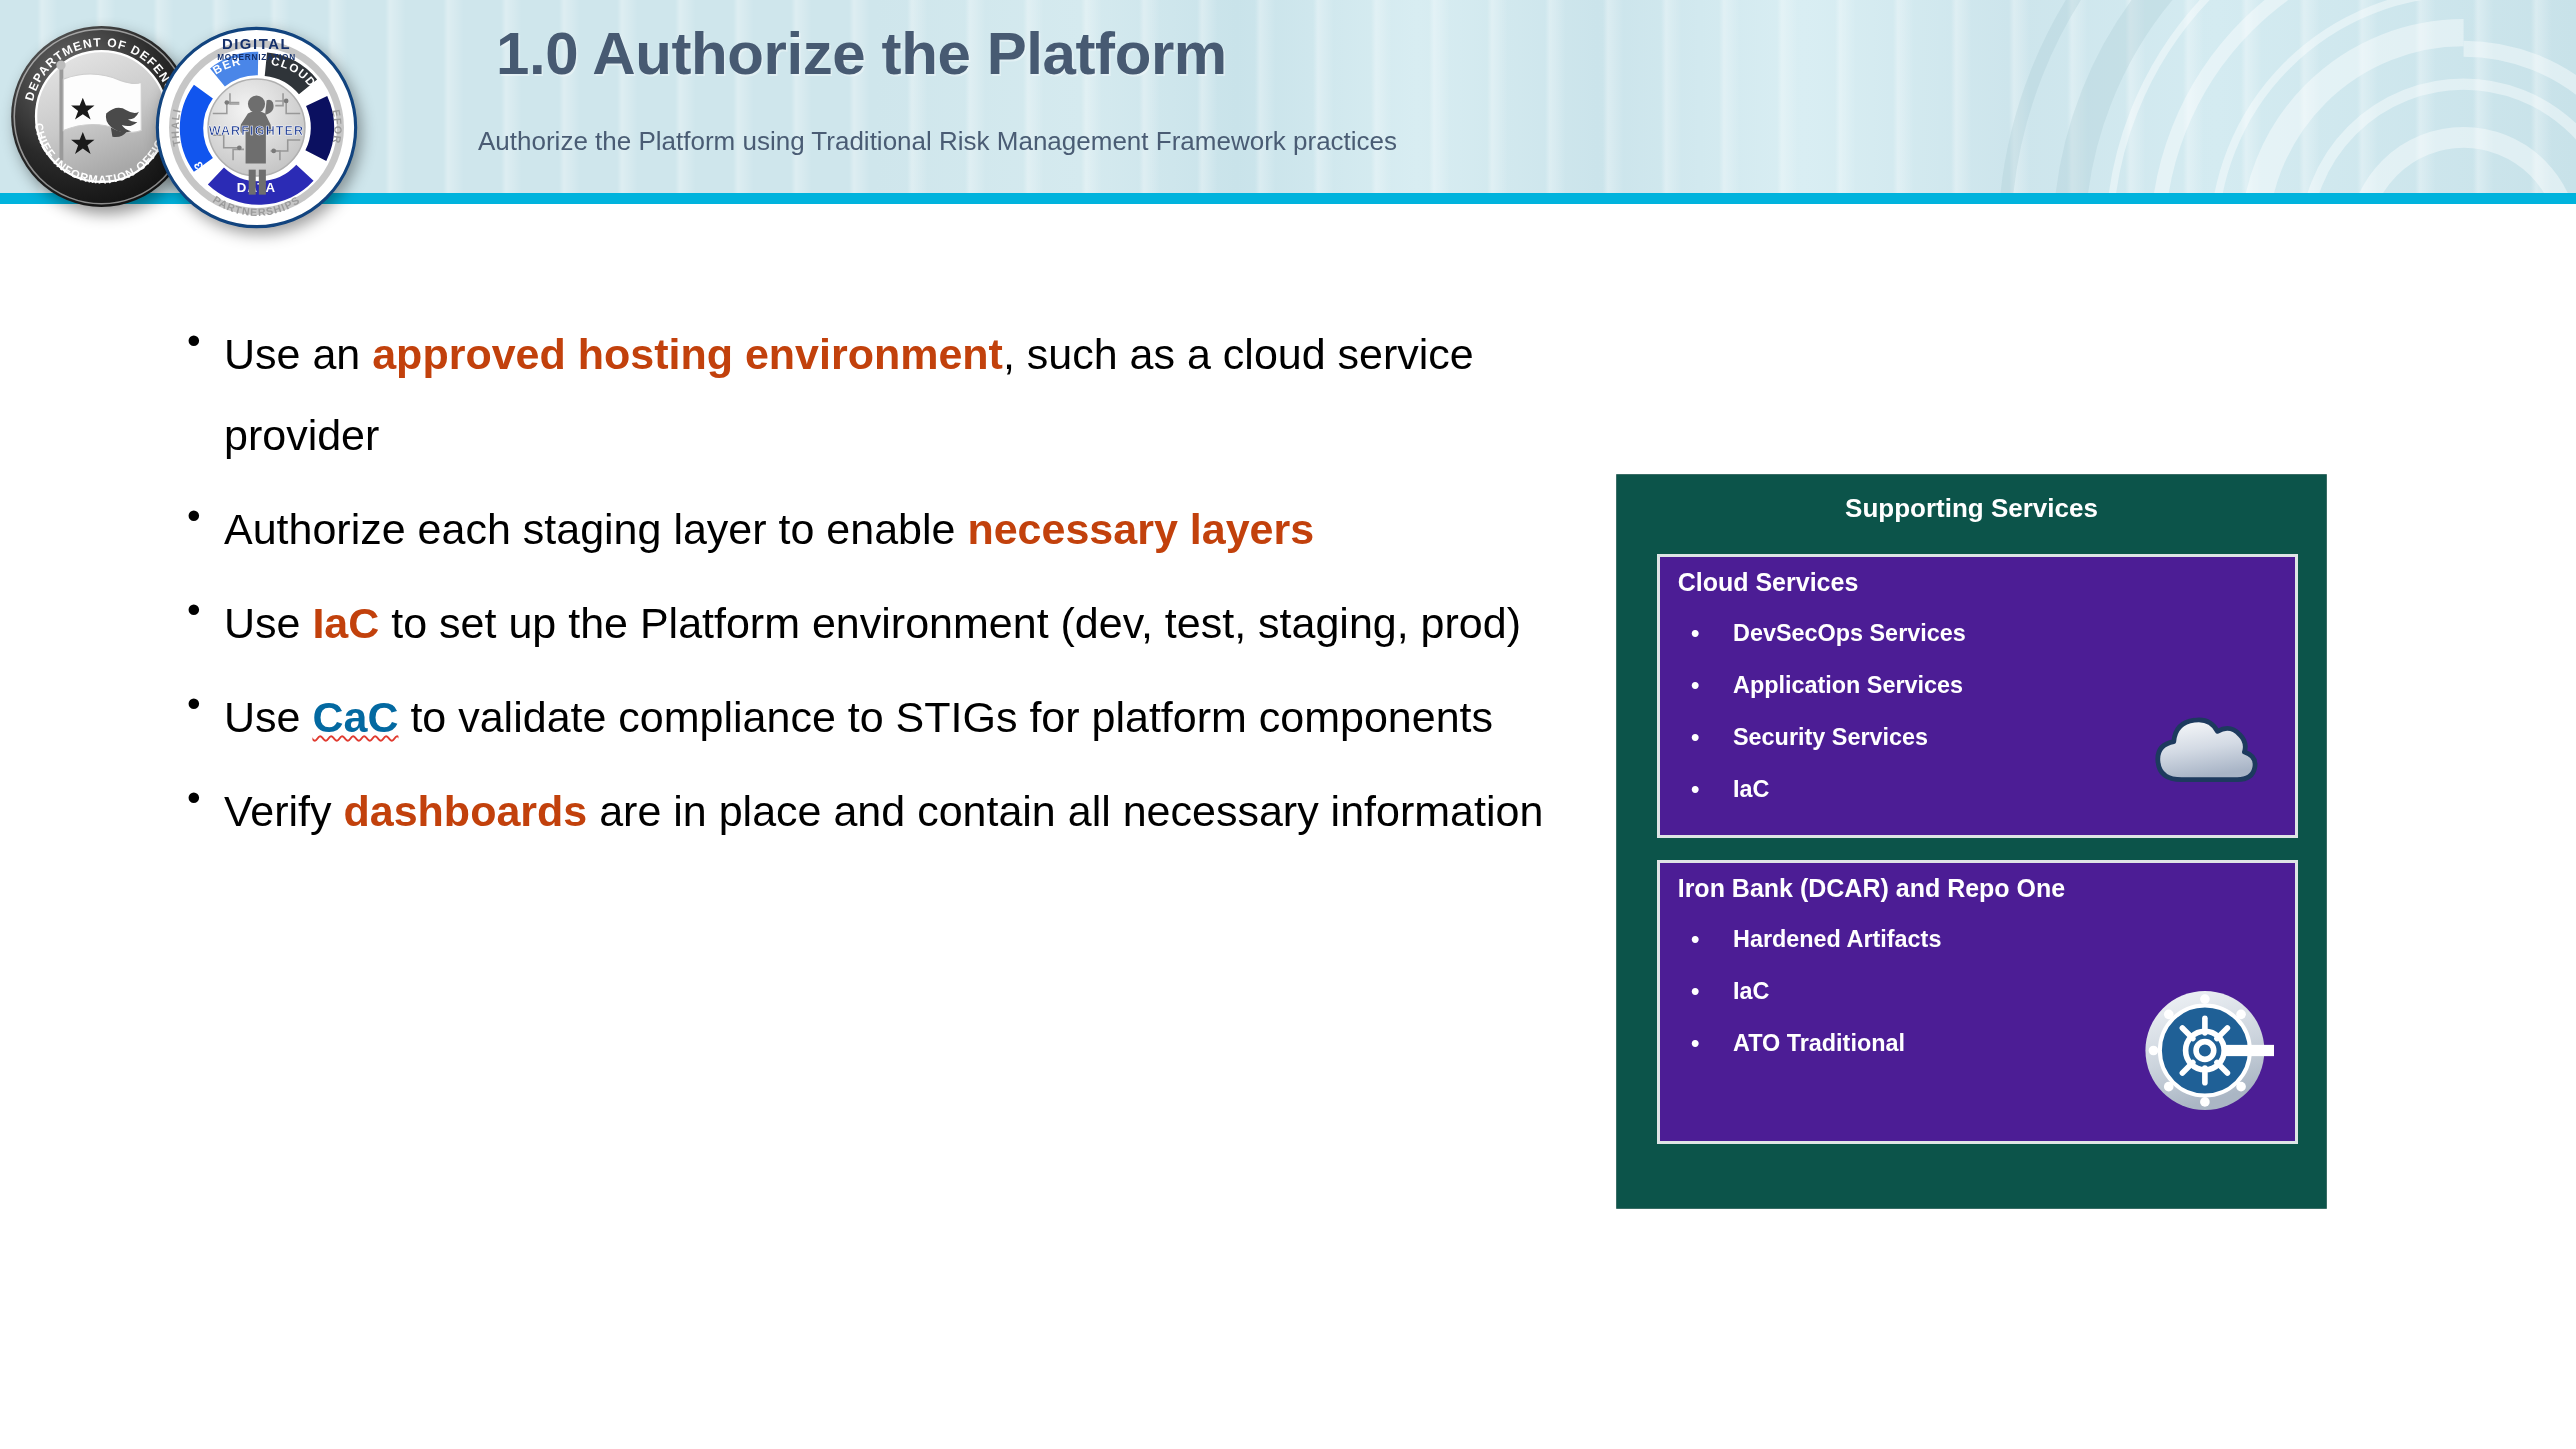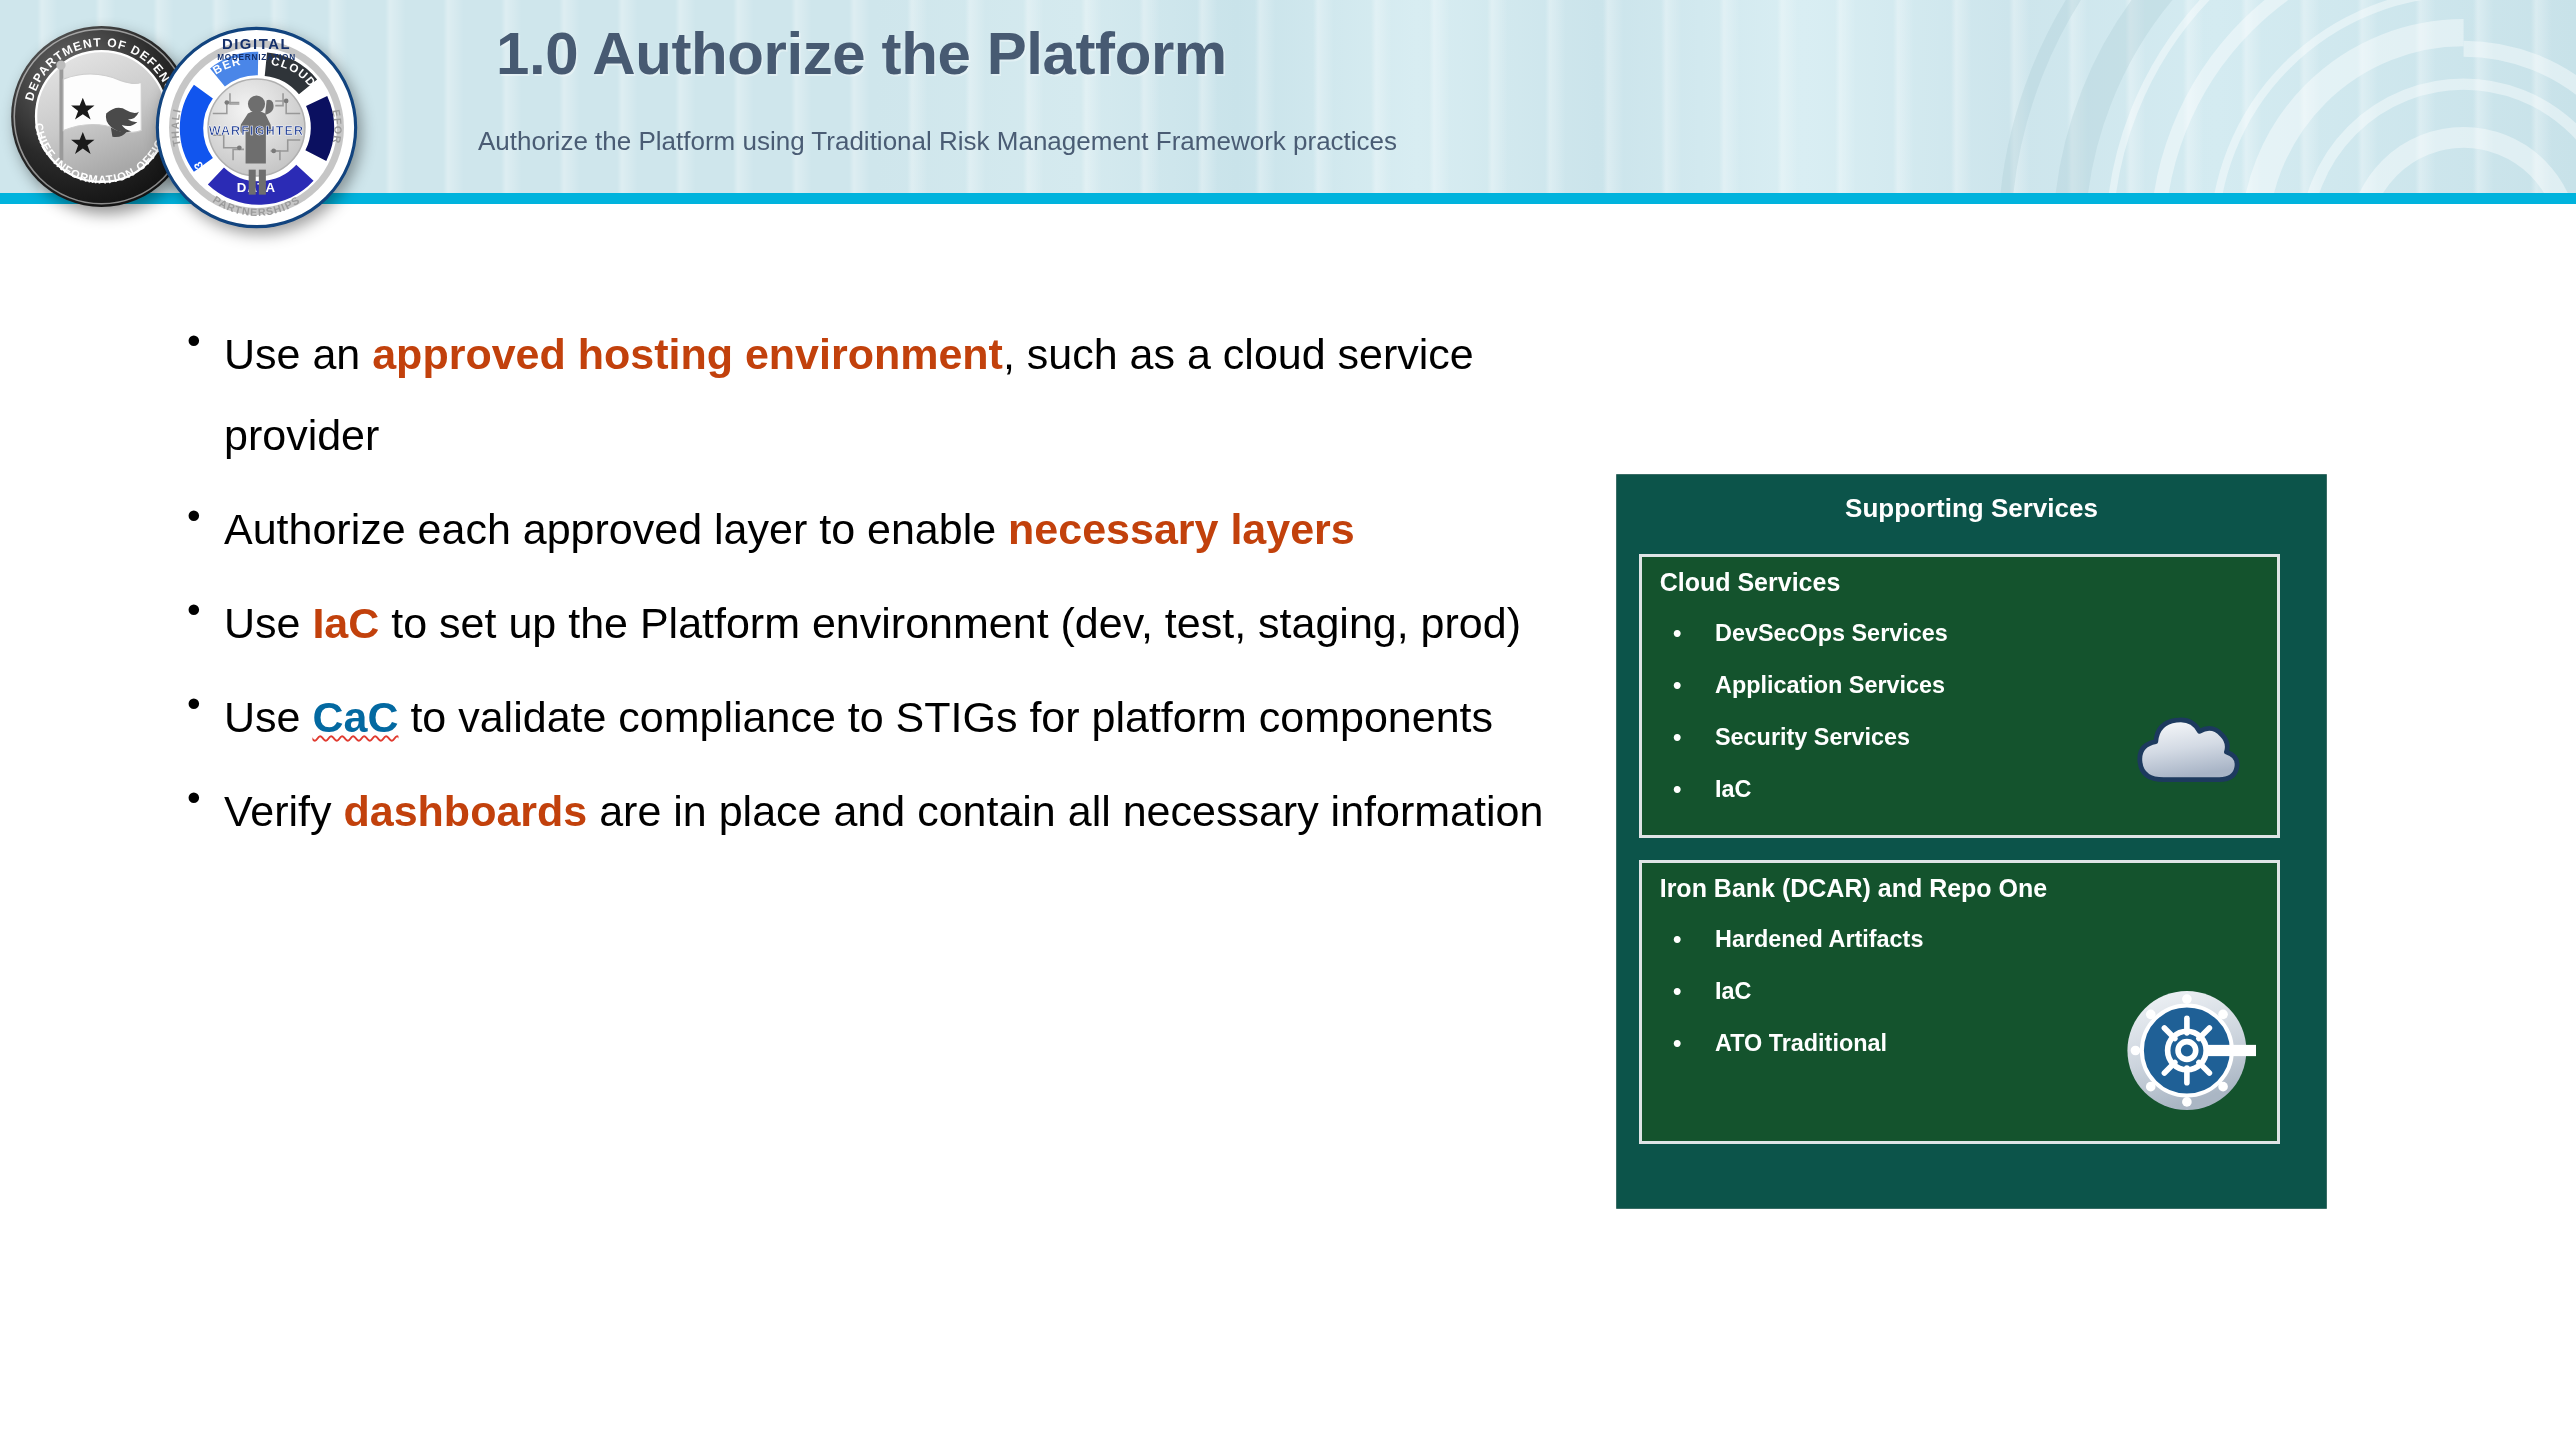--- a/index.html
+++ b/index.html
@@ -150,23 +150,23 @@
     position: absolute;
     left: 0; top: 17.7px;
     width: 100%;
     text-align: center;
     font-size: 26px;
     font-weight: bold;
     color: #ffffff;
   }
   .panel {
     position: absolute;
-    left: 22px;
+    left: 40px;
     width: 641px;
-    background: #14532d;
+    background: #4c1d95;
     border: 3.2px solid #dfe4e6;
     box-sizing: border-box;
     overflow: hidden;
   }
   .panel-cloud { top: 79px;  height: 284px; }
   .panel-bank  { top: 385px; height: 284px; }
 
   .panel-head {
     position: absolute;
     left: 17.7px; top: 11.3px;
@@ -348,21 +348,21 @@
   <div class="bullet-row">
     <span class="bullet-dot">•</span>
     <span class="bullet-text">
       <span>Use an </span><span class="accent">approved hosting environment</span><span>, such as a cloud service provider</span>
     </span>
   </div>
 
   <div class="bullet-row">
     <span class="bullet-dot">•</span>
     <span class="bullet-text">
-      <span>Authorize each approved layer to enable </span><span class="accent">necessary layers</span>
+      <span>Authorize each staging layer to enable </span><span class="accent">necessary layers</span>
     </span>
   </div>
 
   <div class="bullet-row">
     <span class="bullet-dot">•</span>
     <span class="bullet-text">
       <span>Use </span><span class="accent">IaC</span><span> to set up the Platform environment (dev, test, staging, prod)</span>
     </span>
   </div>
 

